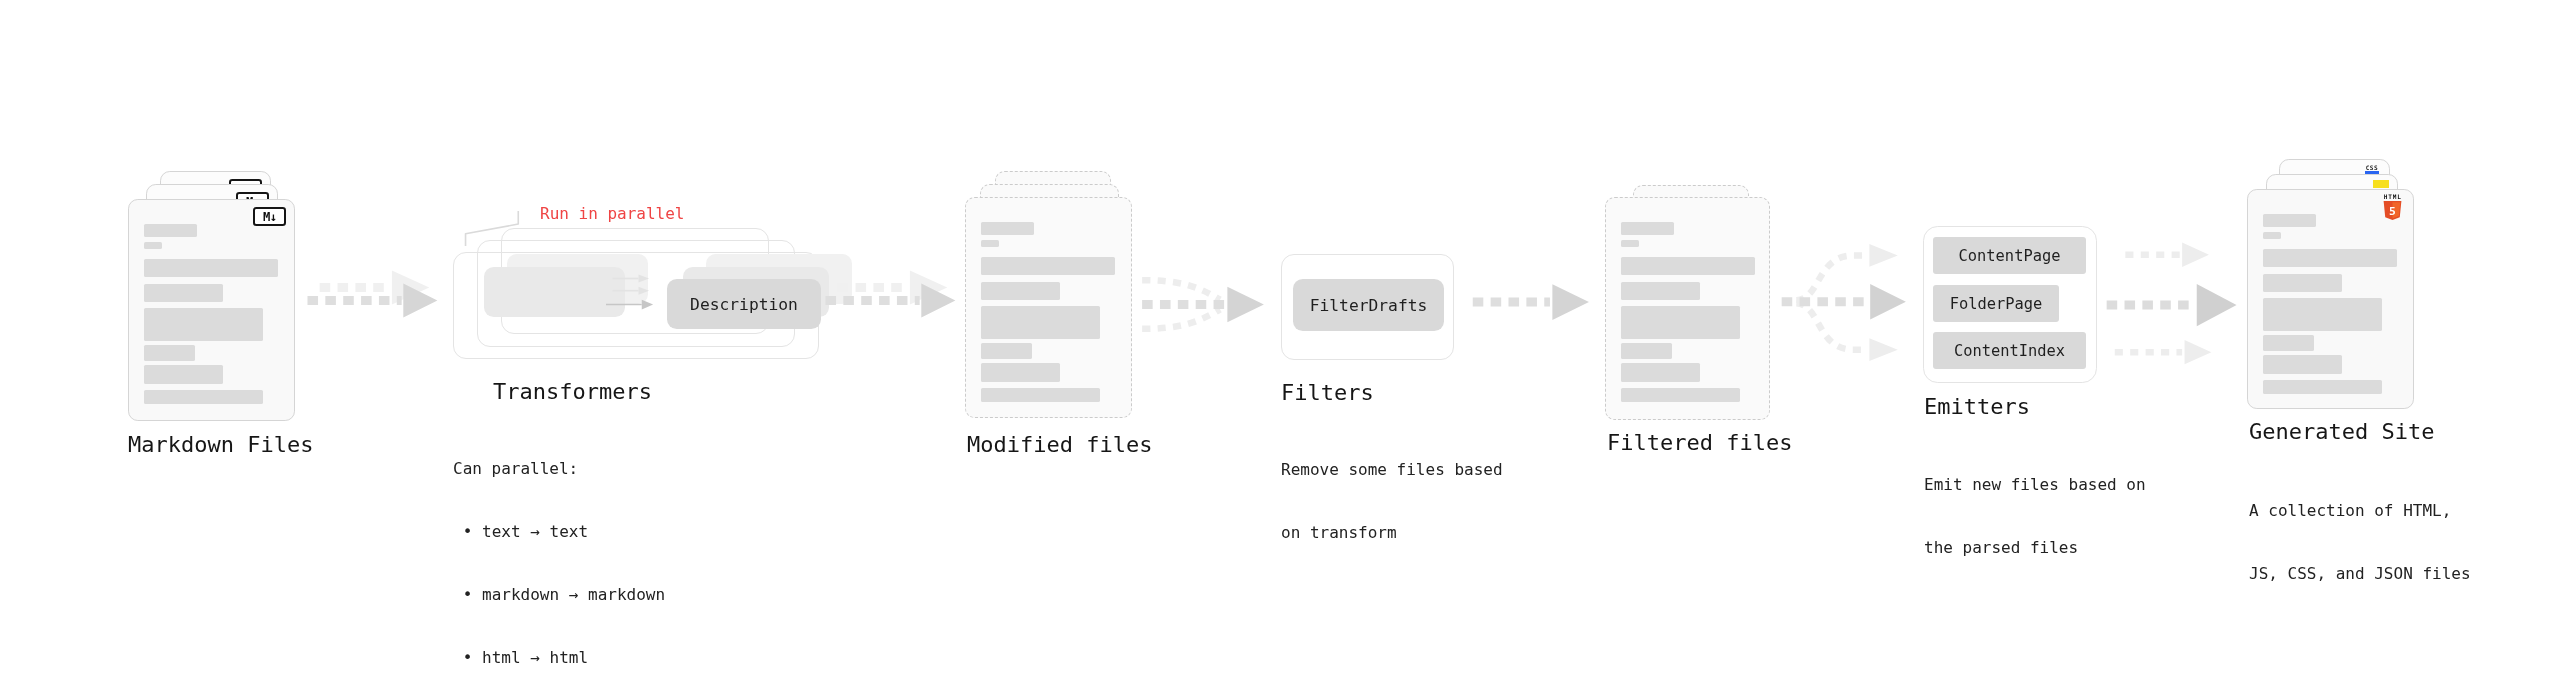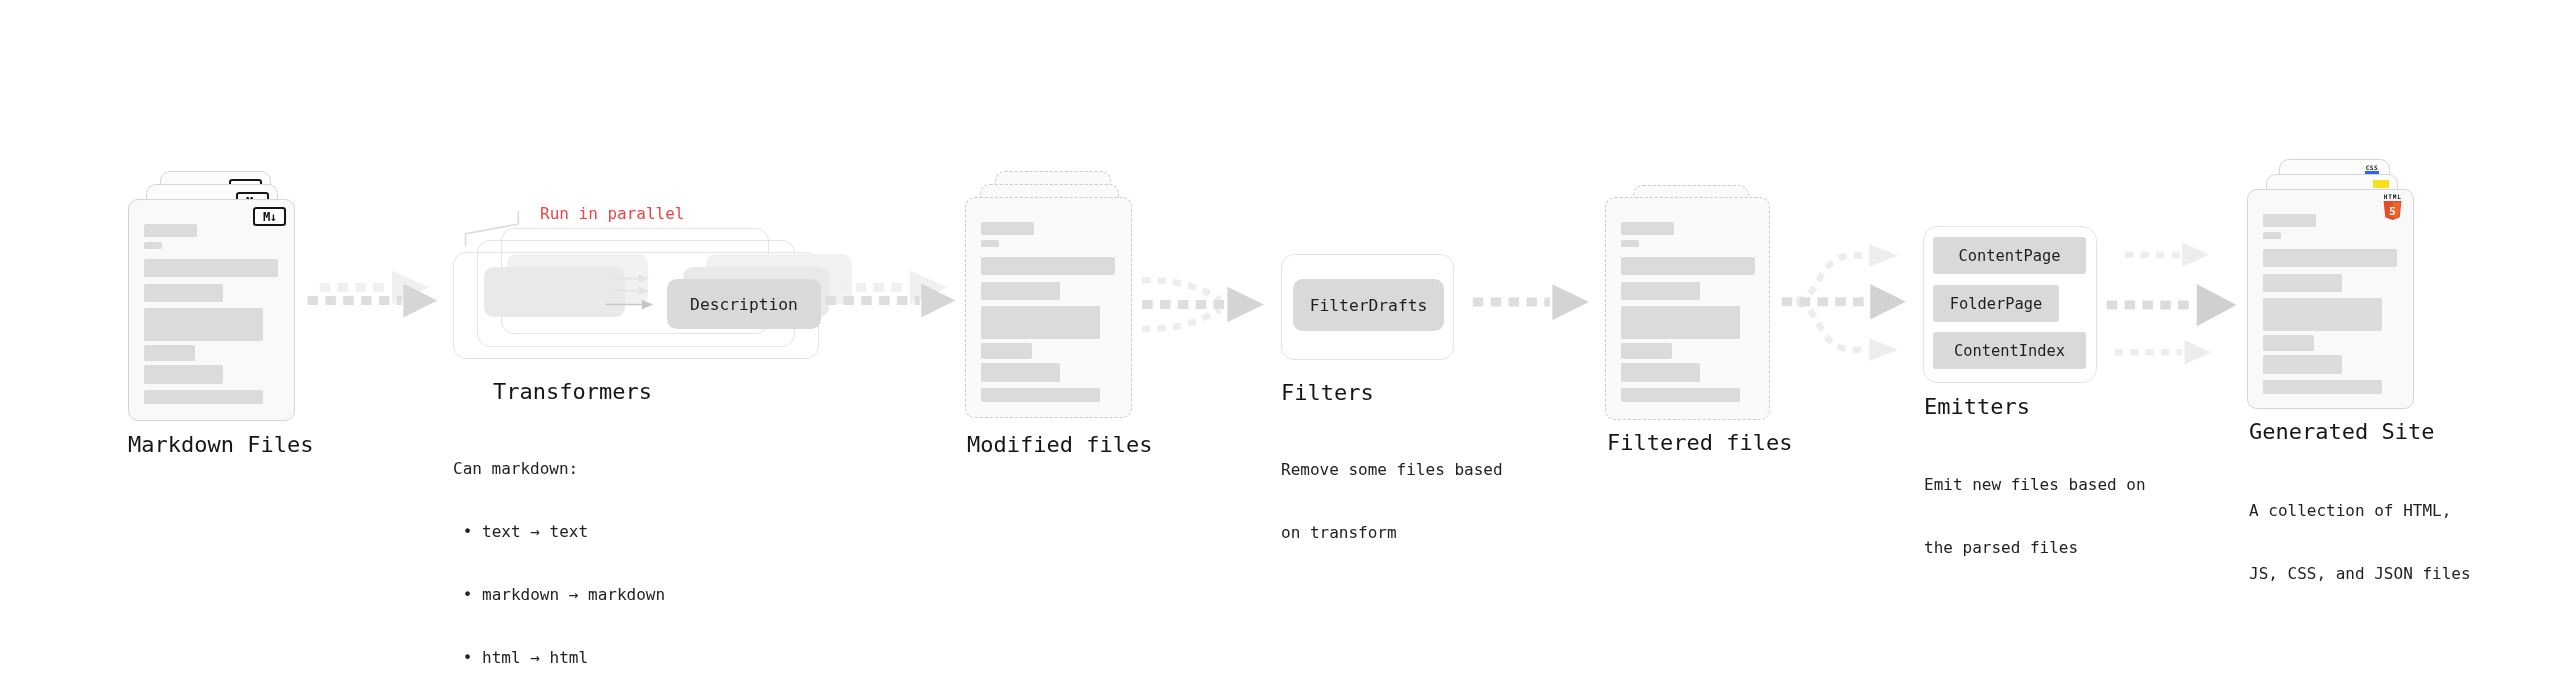--- a/index.html
+++ b/index.html
@@ -115,21 +115,21 @@
     <line x1="0" y1="41" x2="44" y2="41" stroke="#c6c6c6" stroke-width="2"></line>
     <polygon points="44,35 58,41 44,47" fill="#c6c6c6"></polygon>
   </svg>
 
   <div class="chip ghost2" style="left:706px;top:254px;width:146px;height:50px;"></div>
   <div class="chip ghost1" style="left:683px;top:267px;width:146px;height:50px;"></div>
   <div class="chip" style="left:667px;top:279px;width:154px;height:50px;text-align:center;">Description</div>
 
   <div class="caption" style="left:453px;top:379px;margin-left:40px;">Transformers</div>
   <div class="sub" style="left:453px;top:416px;">
-    <div>Can markdown:</div>
+    <div>Can parallel:</div>
     <div class="ind">• text → text</div>
     <div class="ind">• markdown → markdown</div>
     <div class="ind">• html → html</div>
   </div>
 
   <svg class="arrow" style="left:819px;top:268px;" width="138" height="65" viewBox="0 0 170 80">
     <line x1="23" y1="24" x2="110" y2="24" stroke="#f0f0f0" stroke-width="11" stroke-dasharray="13 9"></line>
     <polygon points="112,3 158,24 112,45" fill="#f0f0f0"></polygon>
     <line x1="8" y1="40" x2="124" y2="40" stroke="#dedede" stroke-width="11" stroke-dasharray="13 9"></line>
     <polygon points="126,19 168,40 126,61" fill="#d6d6d6"></polygon>

